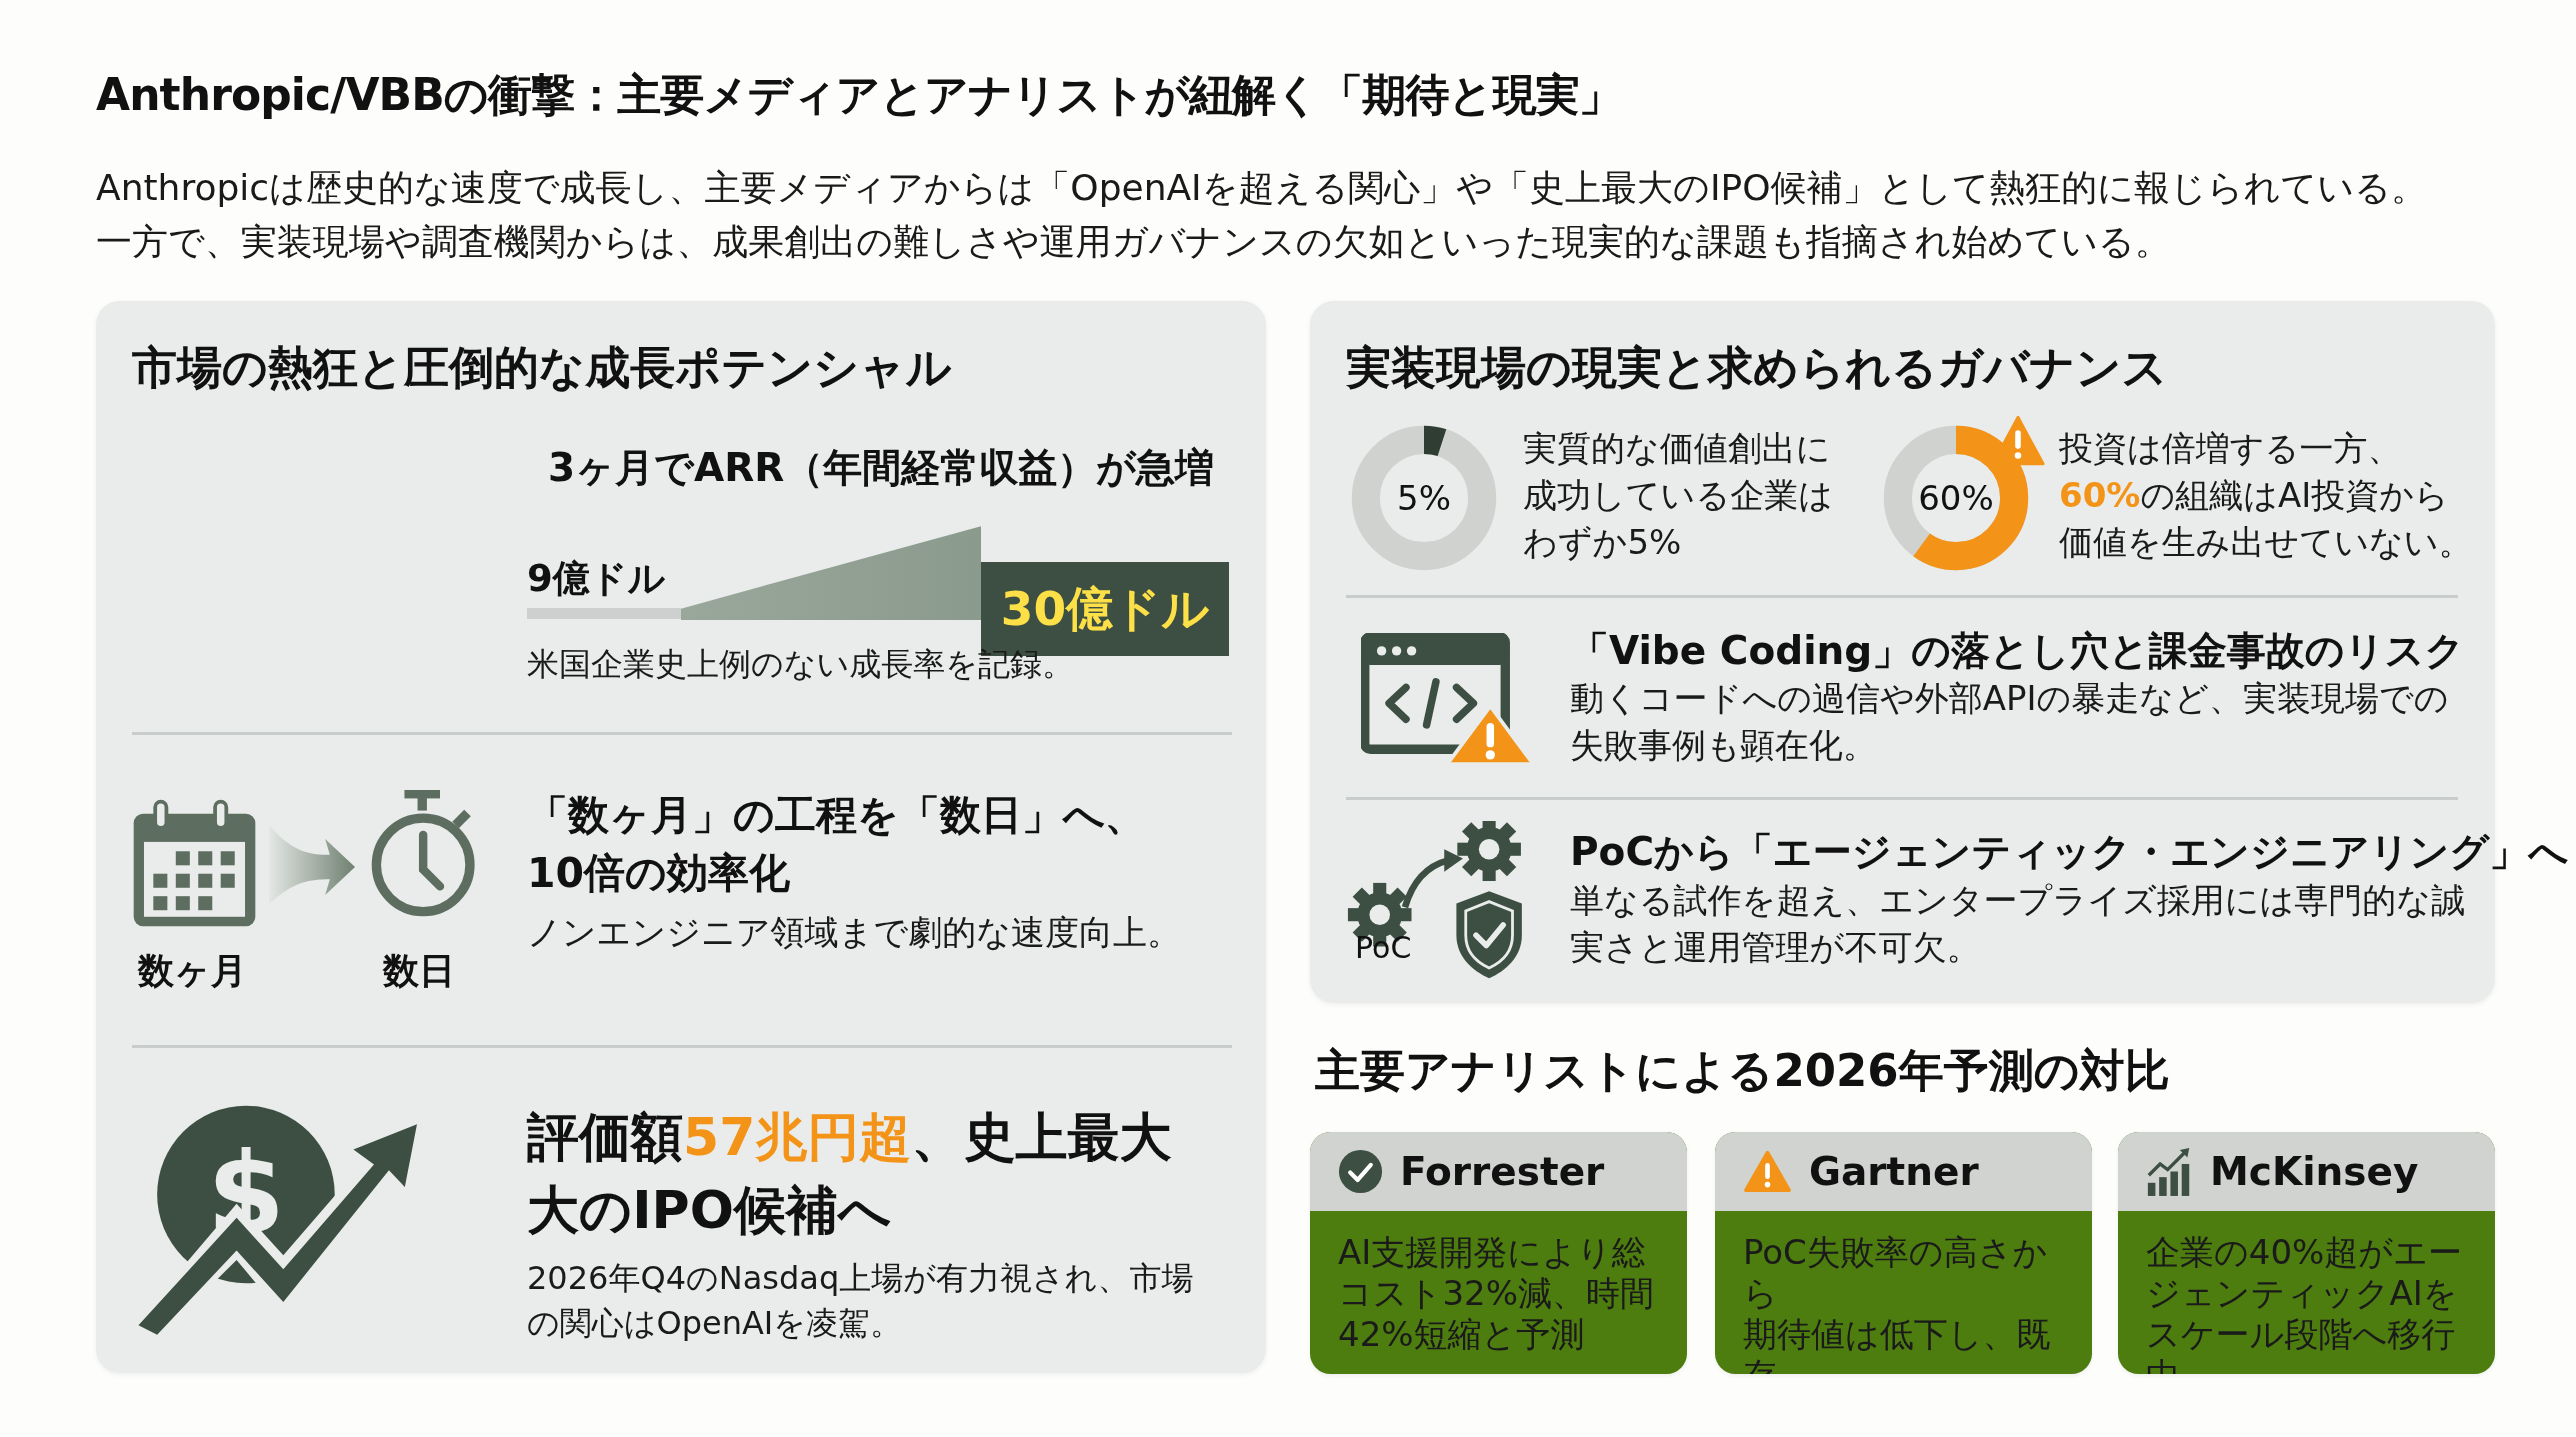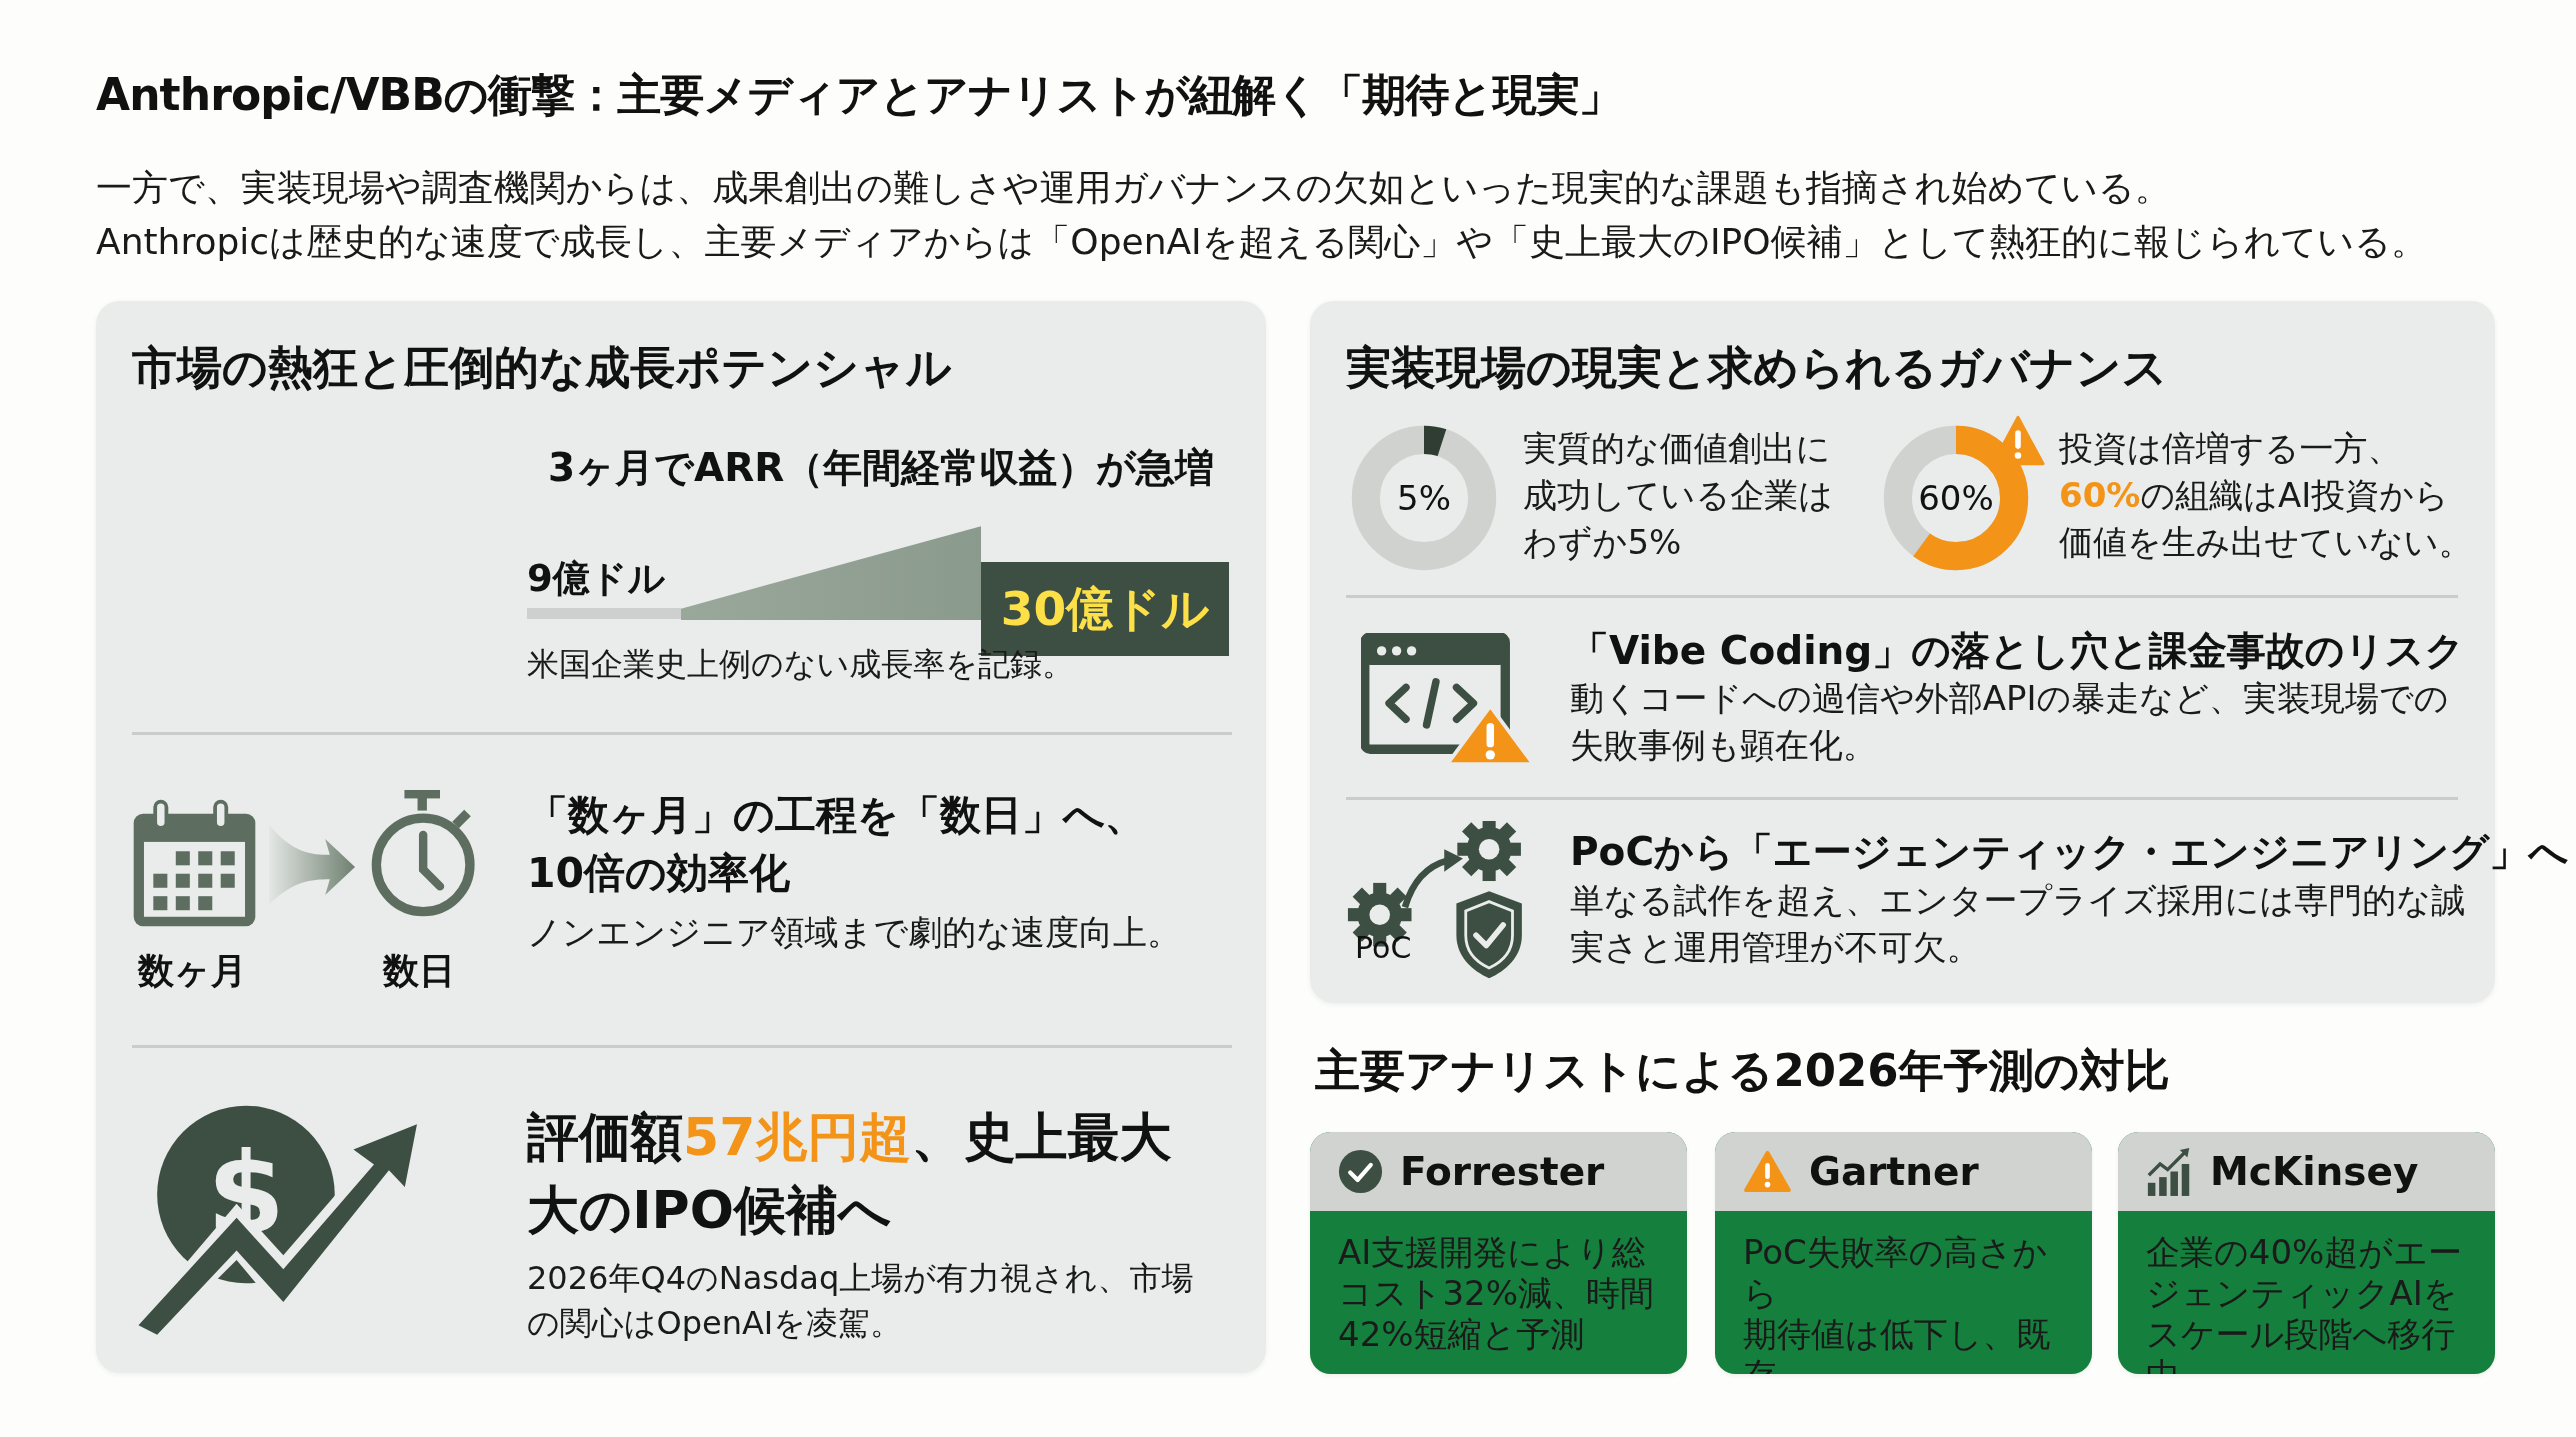--- a/index.html
+++ b/index.html
@@ -20,34 +20,34 @@
   .h-bold { font-weight: 700; color: #111; white-space: nowrap; }
   .body-txt { color: #1a1a1a; white-space: nowrap; }
 
   .orange { color: #f39317; }
 
   
   .arr-grey { position: absolute; background: #cdd0ce; }
   .arr-box { position: absolute; background: #3c4f42; color: #fde047; font-weight: 700; display: flex; align-items: center; justify-content: center; margin-top: 36px; }
 
   
-  .card { position: absolute; top: 1132px; width: 377px; height: 242px; background: #15803d; border-radius: 20.6px; overflow: hidden; box-shadow: 0 1.9px 4.7px rgba(0,0,0,0.06); }
+  .card { position: absolute; top: 1132px; width: 377px; height: 242px; background: #4d7c0f; border-radius: 20.6px; overflow: hidden; box-shadow: 0 1.9px 4.7px rgba(0,0,0,0.06); }
   .card-head { height: 79px; background: #d0d3d0; display: flex; align-items: center; padding-left: 28px; gap: 17px; }
   .card-name { font-size: 39px; font-weight: 700; color: #111; }
   .card-body { padding: 20.6px 26px 0 28px; font-size: 34px; line-height: 41px; color: #1a1a1a; }
 
   .section-title { position: absolute; left: 1315px; top: 1041px; font-size: 45px; font-weight: 700; white-space: nowrap; }
 </style>
 </head>
 <body>
 
 <div class="title">Anthropic/VBBの衝撃：主要メディアとアナリストが紐解く「期待と現実」</div>
 <div class="subtitle">
+  <div>Anthropicは歴史的な速度で成長し、主要メディアからは「OpenAIを超える関心」や「史上最大のIPO候補」として熱狂的に報じられている。</div>
   <div>一方で、実装現場や調査機関からは、成果創出の難しさや運用ガバナンスの欠如といった現実的な課題も指摘され始めている。</div>
-  <div>Anthropicは歴史的な速度で成長し、主要メディアからは「OpenAIを超える関心」や「史上最大のIPO候補」として熱狂的に報じられている。</div>
 </div>
 
 <div class="panel panel-left">
   <div class="panel-title" style="left:36px; top:37px;">市場の熱狂と圧倒的な成長ポテンシャル</div>
 
 
   <div class="abs h-bold" style="left:452px; top:140px; font-size:39px;">3ヶ月でARR（年間経常収益）が急増</div>
 
   <div class="abs" style="left:431px; top:225px; width:721px; height:103px;">
     <div class="abs h-bold" style="left:0; top:28px; font-size:37px;">9億ドル</div>

